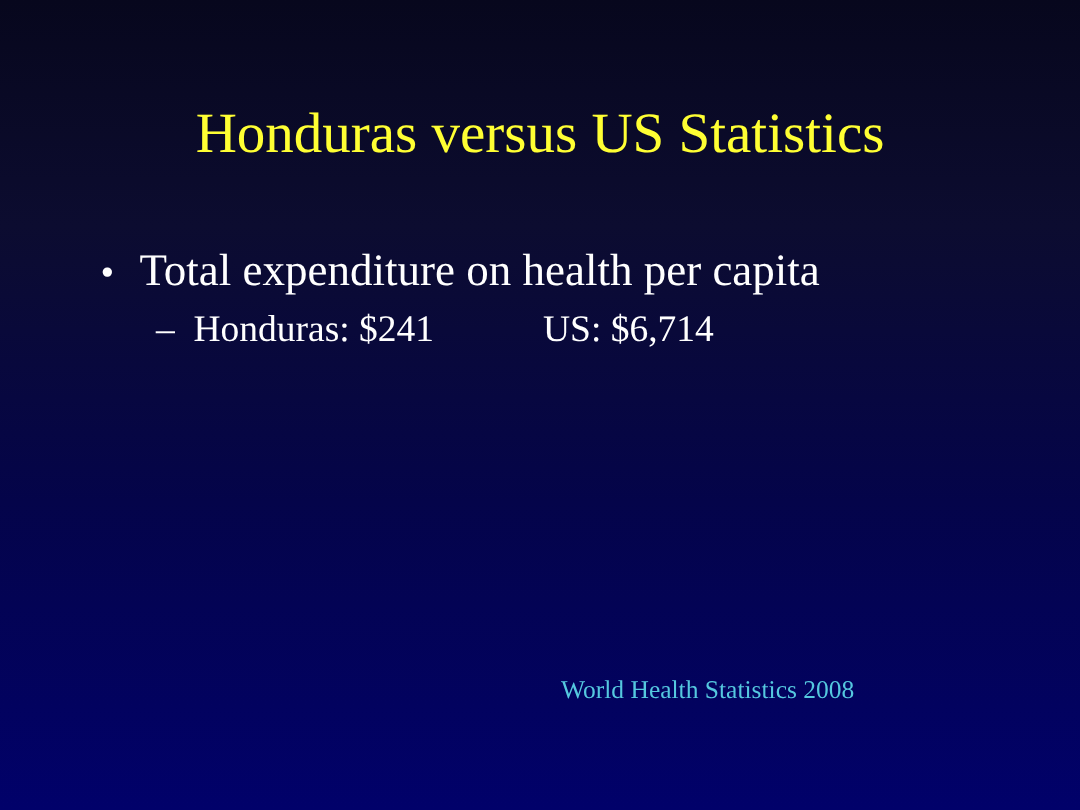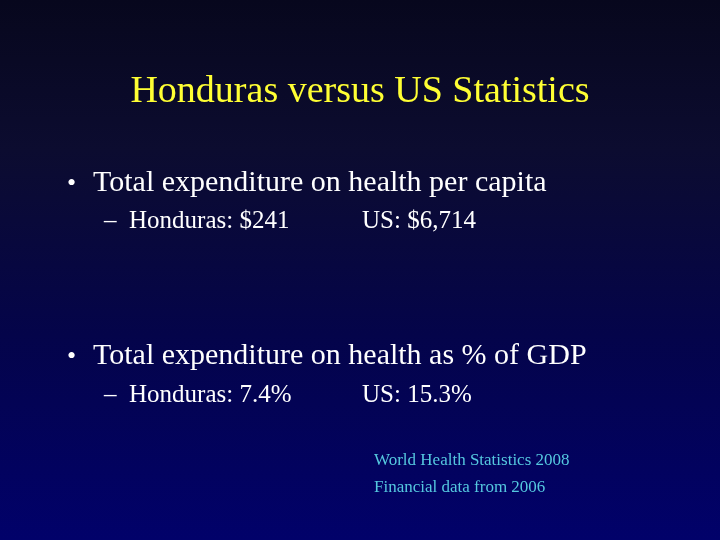--- a/index.html
+++ b/index.html
@@ -77,25 +77,18 @@
   <div class="title">Honduras versus US Statistics</div>
 
   <div class="line main" style="top:164px">
     <span class="marker">•</span><span>Total expenditure on health per capita</span>
   </div>
   <div class="line sub" style="top:206px">
     <span class="marker">–</span><span class="col1">Honduras: $241</span><span>US: $6,714</span>
   </div>
 
 
-  <div class="line main" style="top:337px">
-    <span class="marker">•</span><span>Total expenditure on health as % of GDP</span>
-  </div>
-  <div class="line sub" style="top:380px">
-    <span class="marker">–</span><span class="col1">Honduras: 7.4%</span><span>US: 15.3%</span>
-  </div>
 
   <div class="citation">
     <div>World Health Statistics 2008</div>
-    <div>Financial data from 2006</div>
   </div>
 
 </div>
 
 </body></html>

